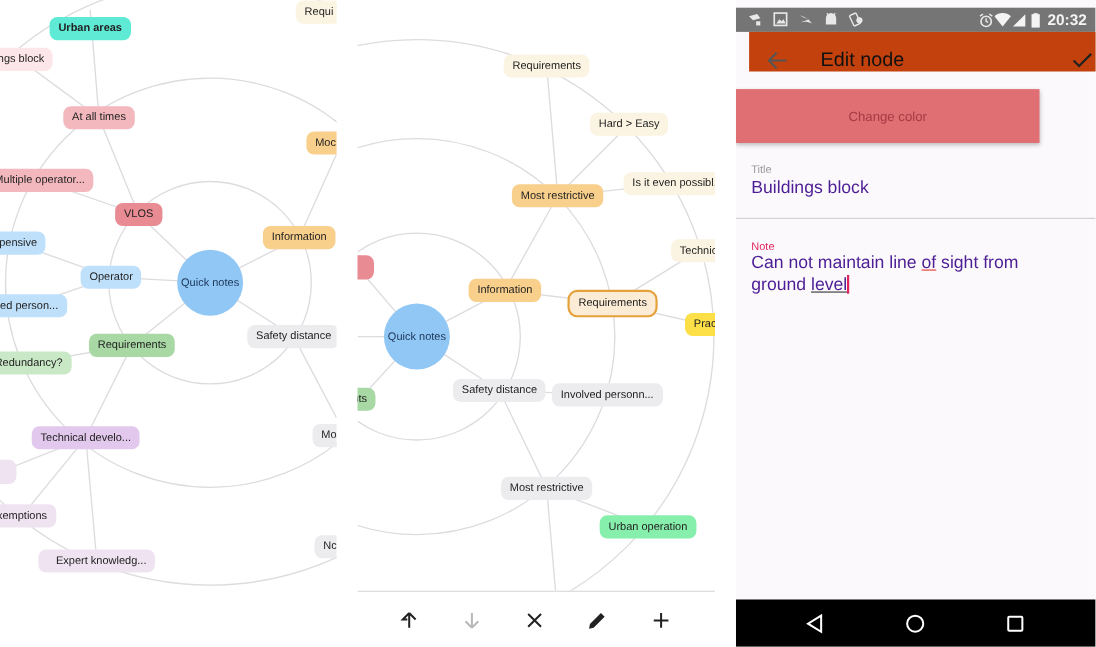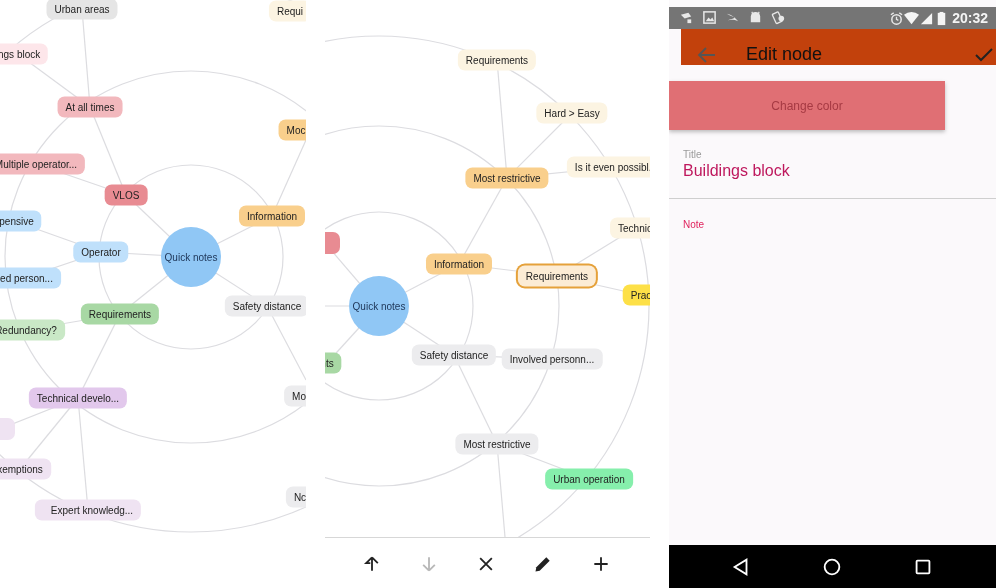--- a/index.html
+++ b/index.html
@@ -51,21 +51,21 @@
   .appbar .title { position: absolute; left: 65px; top: 15px; font-size: 18px; color: #111; }
   .appbar .check { position: absolute; right: 12px; top: 14px; width: 24px; height: 24px; cursor: pointer; }
 
   .color-btn {
     position: absolute; left: 0; top: 81px; width: 276px; height: 49px; background: #e06f74;
     box-shadow: 0 2px 4px rgba(0,0,0,0.25);
     display: flex; align-items: center; justify-content: center;
     color: #a63a43; font-size: 12px; cursor: pointer;
   }
   .field-label { position: absolute; left: 14px; font-size: 10px; }
-  .field-value { position: absolute; left: 14px; font-size: 16px; color: #be185d; line-height: 20px; }
+  .field-value { position: absolute; left: 14px; font-size: 16px; color: #4c1d95; line-height: 20px; }
   .divider { position: absolute; left: 0; width: 327px; height: 1px; background: #cfcfcf; }
   .ul-red { text-decoration: underline; text-decoration-color: #e53935; }
   .ul-dark { text-decoration: underline; text-decoration-color: #333; }
   .caret { display: inline-block; width: 2px; height: 17px; background: #e0245e; vertical-align: -3px; }
 
   .navbar { position: absolute; left: 0; top: 545px; width: 327px; height: 43px; background: #000; }
   .nav-btn { position: absolute; top: 11px; width: 22px; height: 22px; cursor: pointer; }
 </style>
 </head>
 <body>
@@ -93,21 +93,21 @@
       <line x1="120" y1="314" x2="78" y2="398"></line>
       <line x1="78" y1="398" x2="0" y2="429"></line>
       <line x1="78" y1="398" x2="20" y2="469"></line>
       <line x1="78" y1="398" x2="88" y2="510"></line>
       <line x1="272" y1="216" x2="306" y2="140"></line>
       <line x1="267" y1="306" x2="306" y2="380"></line>
     </g>
   </svg>
   <div id="left-nodes">
       <div class="node root" style="left: 191px; top: 257px; width: 60px; height: 60px; background: rgb(144, 199, 245);">Quick notes</div>
-      <div class="node" style="left: 82px; top: 9px; background: #e5e5e5;">Urban areas</div>
+      <div class="node" style="left: 82px; top: 26px; background: #5eead4; font-weight: bold;">Urban areas</div>
       <div class="node" style="left: 290px; top: 11px; background: rgb(252, 244, 226);">Requi</div>
       <div class="node" style="left: 18px; top: 54px; background: rgb(253, 230, 234);">ings block</div>
       <div class="node" style="left: 90px; top: 107px; background: rgb(242, 184, 189);">At all times</div>
       <div class="node" style="left: 296px; top: 130px; background: rgb(249, 207, 140);">Moc</div>
       <div class="node" style="left: 36px; top: 164px; background: rgb(242, 184, 189);">Multiple operator...</div>
       <div class="node" style="left: 126px; top: 195px; background: rgb(232, 139, 146);">VLOS</div>
       <div class="node" style="left: 272px; top: 216px; background: rgb(249, 207, 140);">Information</div>
       <div class="node" style="left: 14px; top: 221px; background: rgb(191, 224, 251);">xpensive</div>
       <div class="node" style="left: 101px; top: 252px; background: rgb(191, 224, 251);">Operator</div>
       <div class="node" style="left: 24px; top: 278px; background: rgb(191, 224, 251);">sed person...</div>
@@ -246,20 +246,24 @@
       </svg>
   </div>
 
   <div class="color-btn">Change color</div>
 
   <div class="field-label" style="top:149px; color:#9a9a9a;">Title</div>
   <div class="field-value" style="top:161px;">Buildings block</div>
   <div class="divider" style="top:198px;"></div>
 
   <div class="field-label" style="top:219px; color:#e0245e;">Note</div>
+  <div class="field-value" style="top:230px;">
+    <span>Can not maintain line </span><span class="ul-red">of</span><span> sight from</span><br>
+    <span>ground </span><span class="ul-dark">level</span><span class="caret"></span>
+  </div>
 
   <div class="navbar">
     <svg class="nav-btn" style="left:61px" viewBox="0 0 24 24">
         <path d="M18 4v16L5 12z" fill="none" stroke="#fff" stroke-width="2"></path>
       </svg>
     <svg class="nav-btn" style="left:152px" viewBox="0 0 24 24">
         <circle cx="12" cy="12" r="8" fill="none" stroke="#fff" stroke-width="2"></circle>
       </svg>
     <svg class="nav-btn" style="left:243px" viewBox="0 0 24 24">
         <rect x="5" y="5" width="14" height="14" rx="1" fill="none" stroke="#fff" stroke-width="2"></rect>

